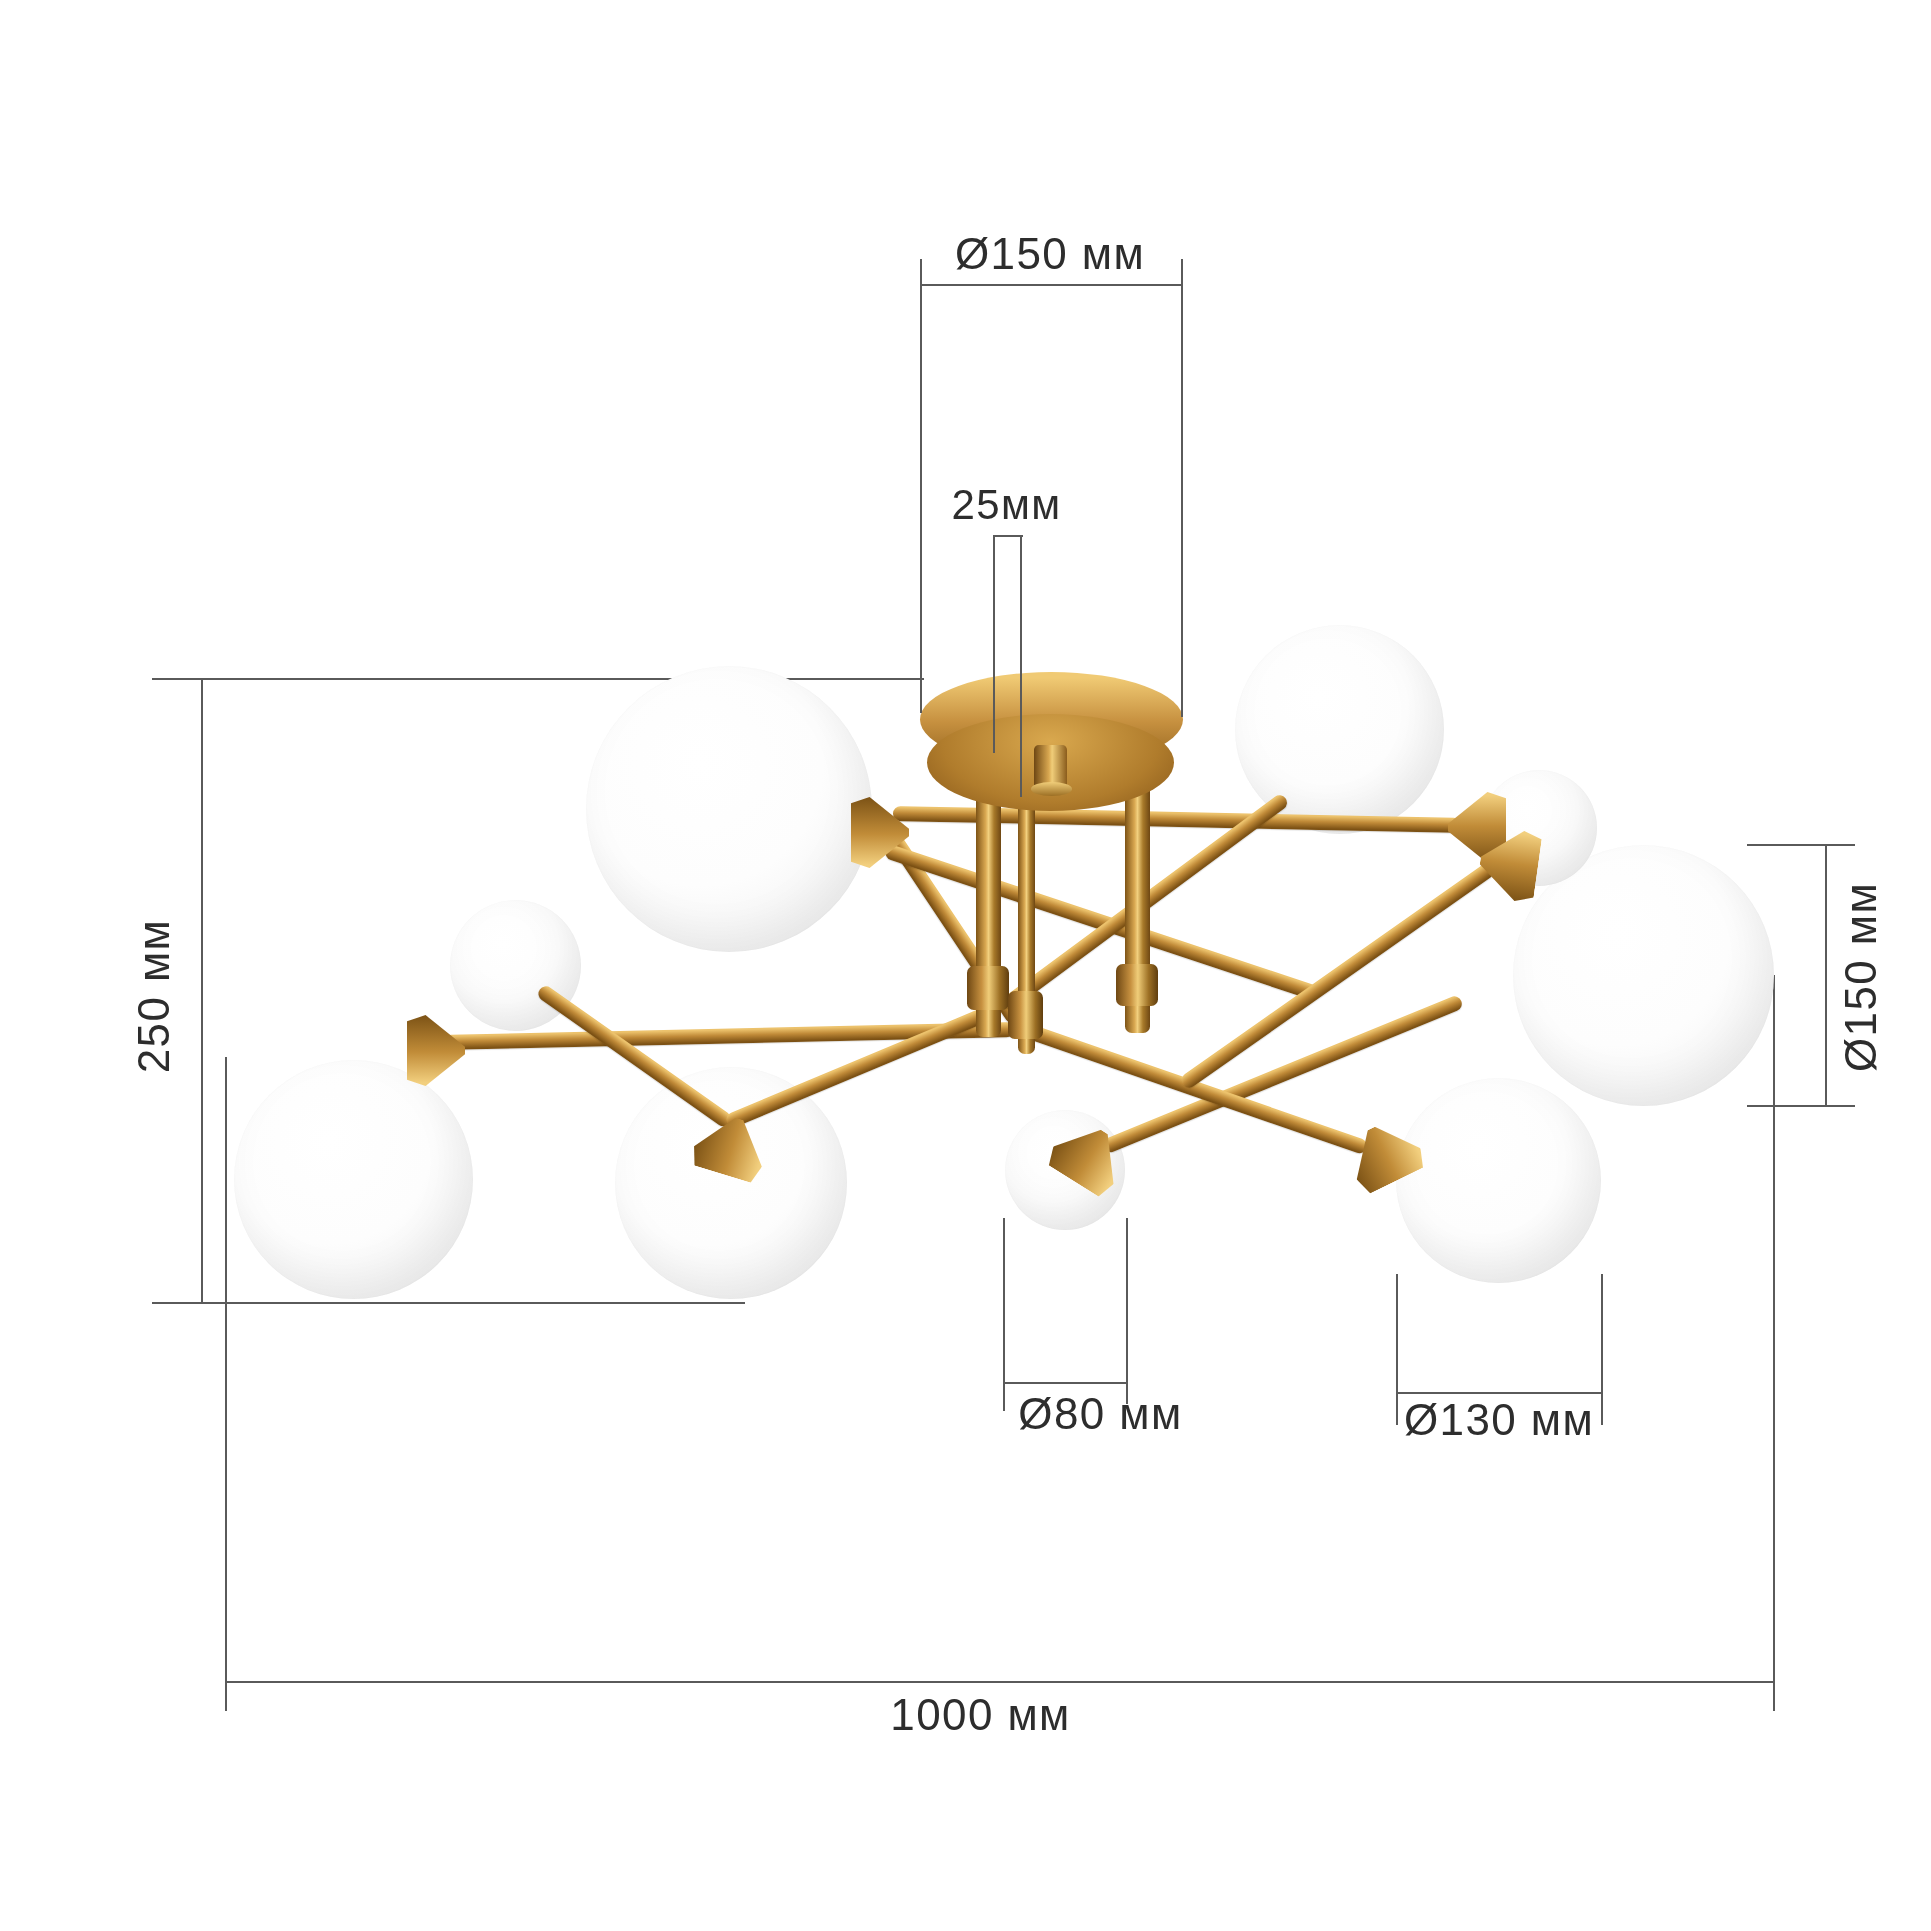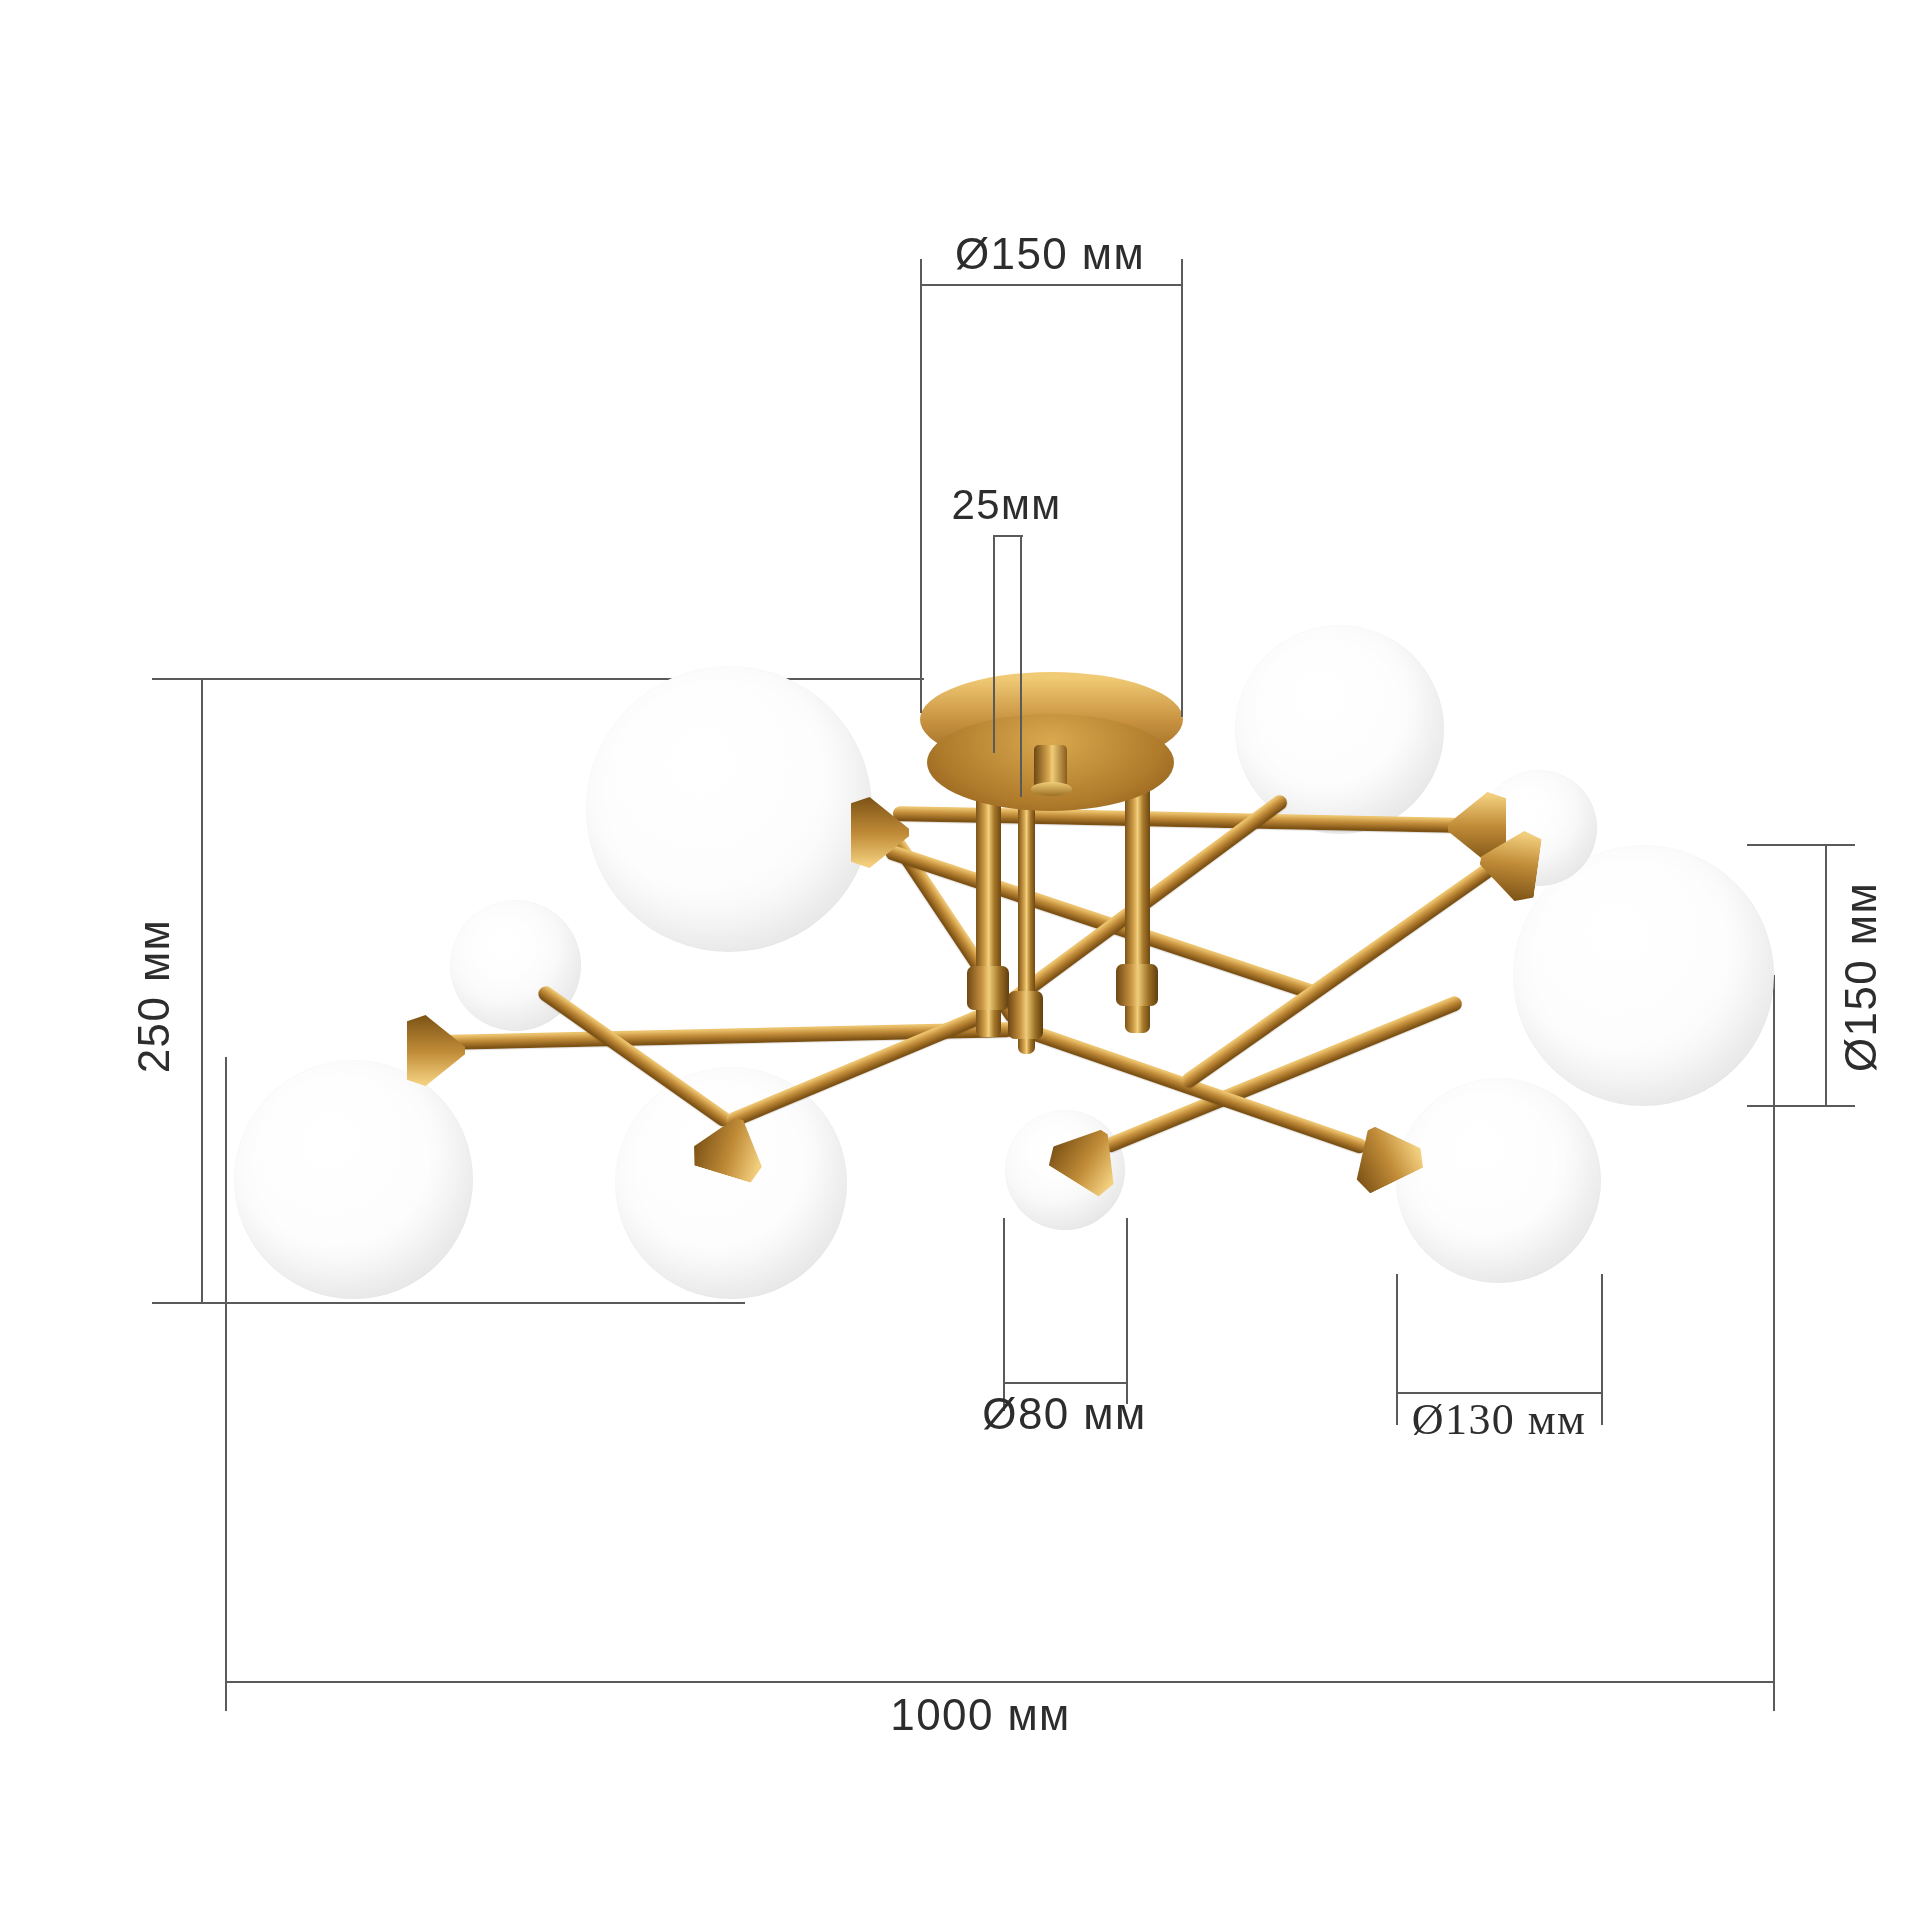--- a/index.html
+++ b/index.html
@@ -140,20 +140,20 @@
   </div>
 
   <div class="dim-label" style="left:867px;top:228px;width:290px;">Ø150 мм</div>
 
   <div class="dim-label" style="left:872px;top:479px;width:193px;font-size:42px;">25мм</div>
 
   <div class="dim-label rot" style="left:-29px;top:970px;width:290px;">250 мм</div>
 
   <div class="dim-label rot" style="left:1678px;top:951px;width:290px;">Ø150 мм</div>
 
-  <div class="dim-label" style="left:930px;top:1388px;width:193px;">Ø80 мм</div>
+  <div class="dim-label" style="left:966px;top:1388px;width:193px;">Ø80 мм</div>
 
-  <div class="dim-label" style="left:1355px;top:1394px;width:212px;font-family:Liberation Serif, serif;">Ø130 мм</div>
+  <div class="dim-label" style="left:1355px;top:1394px;width:212px;">Ø130 мм</div>
 
   <div class="dim-label" style="left:846px;top:1689px;width:193px;">1000 мм</div>
 
 </div>
 
 
 </body></html>

